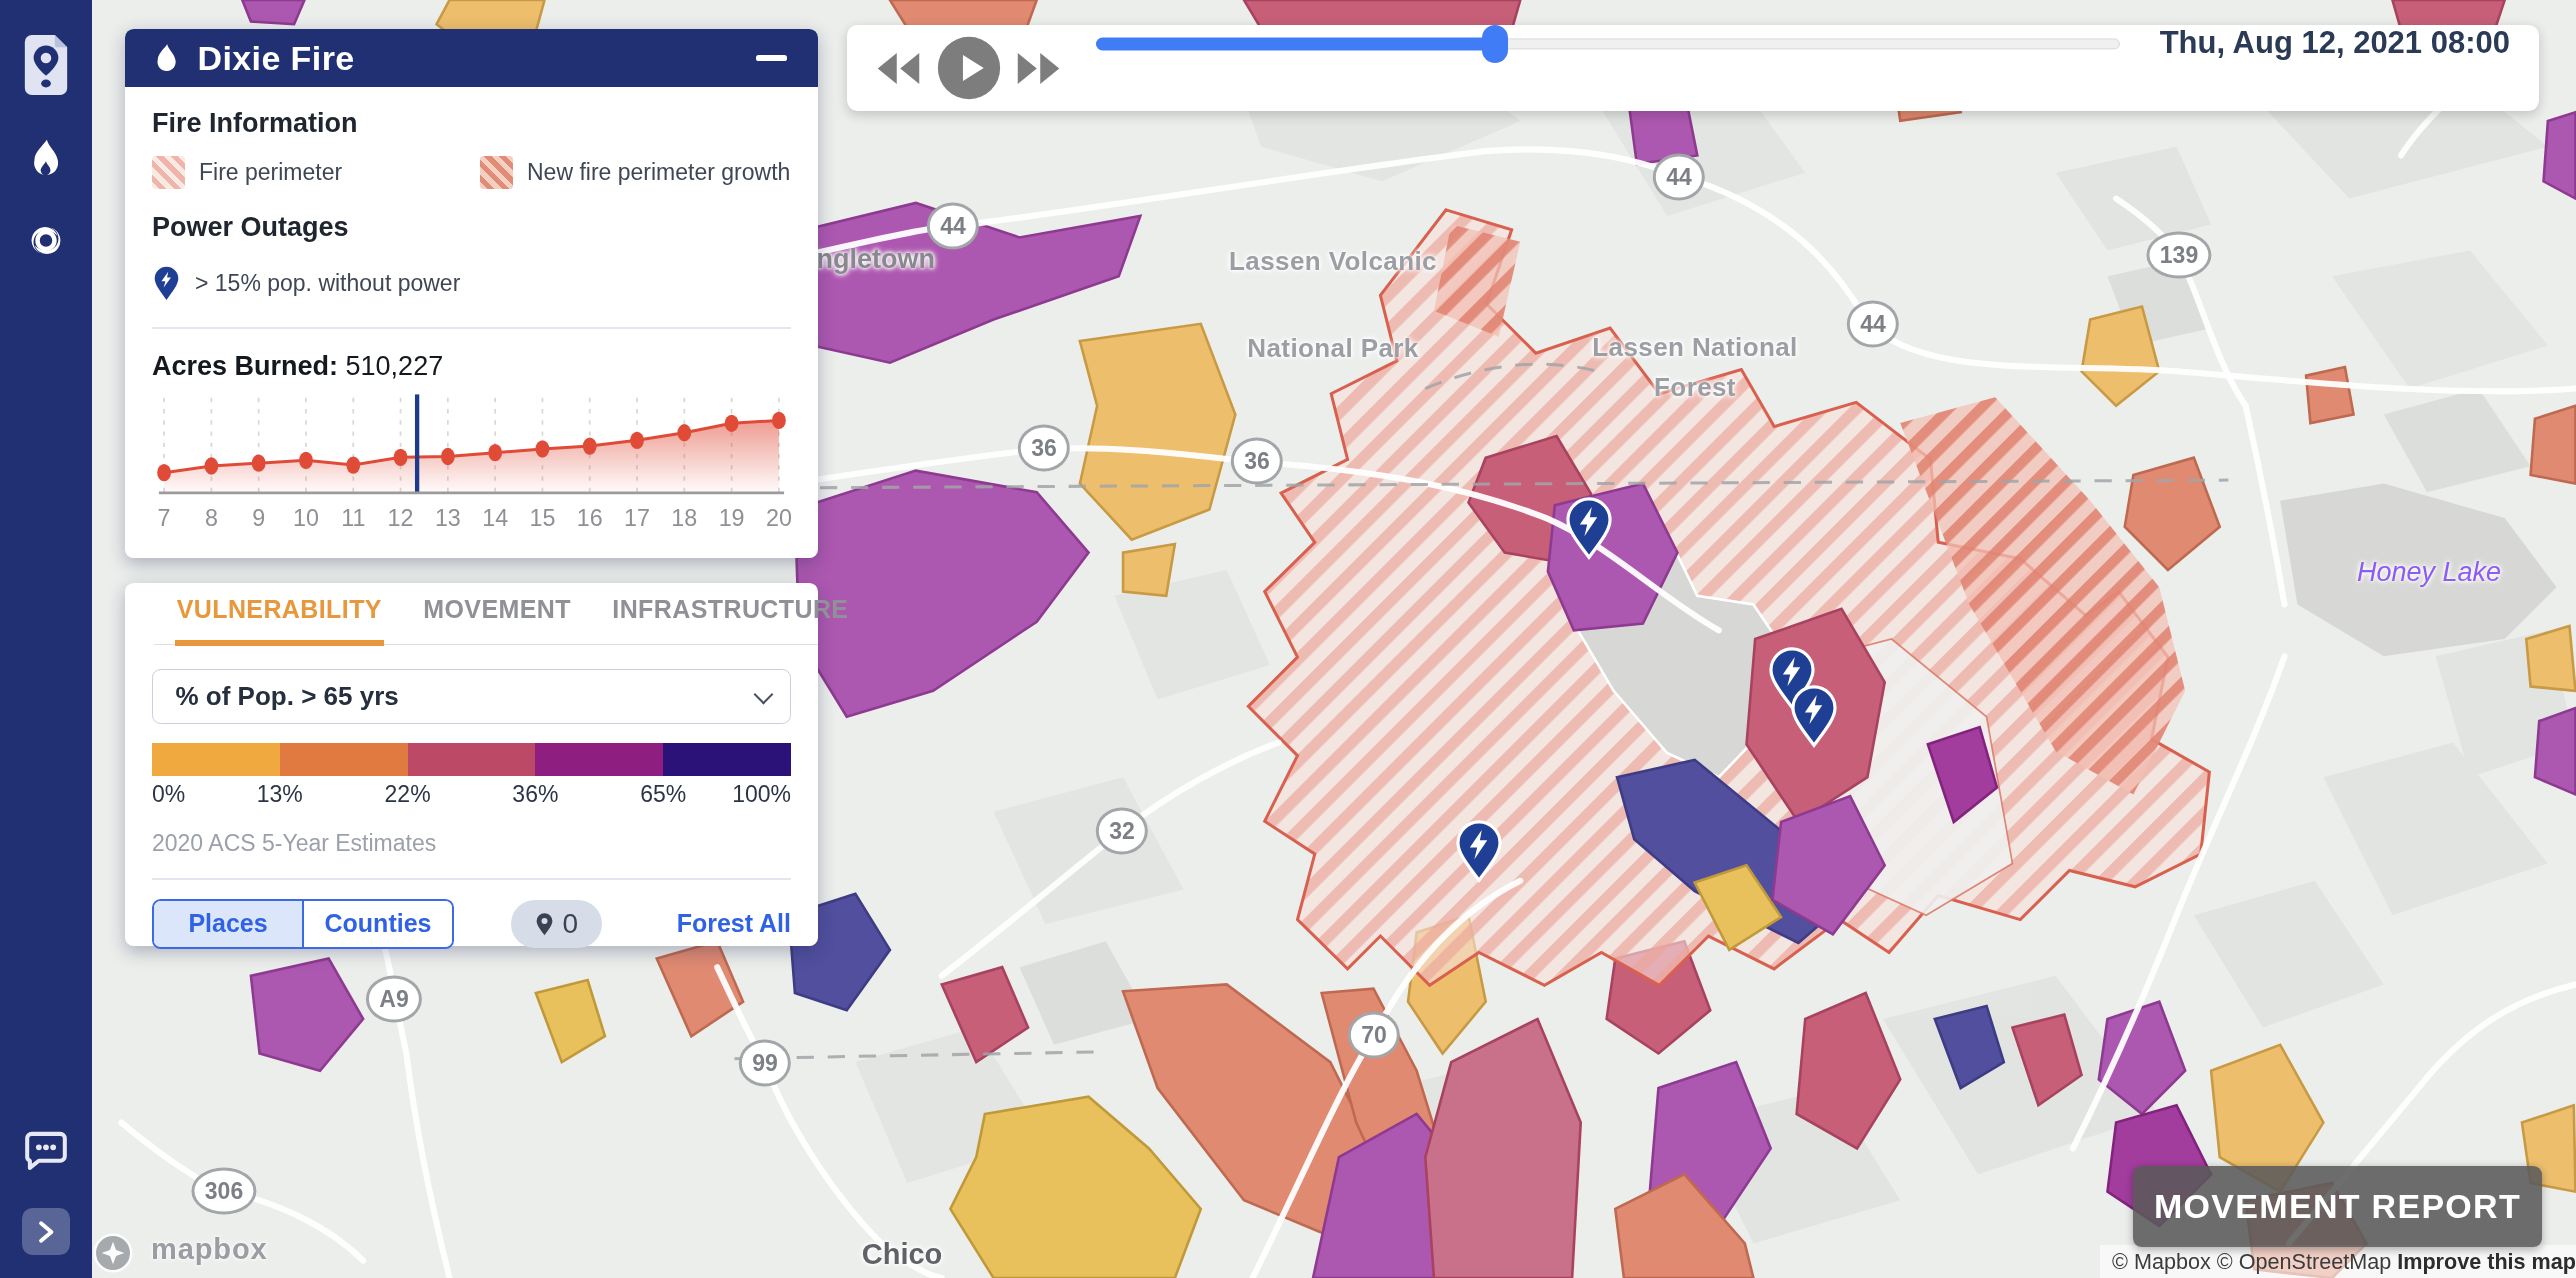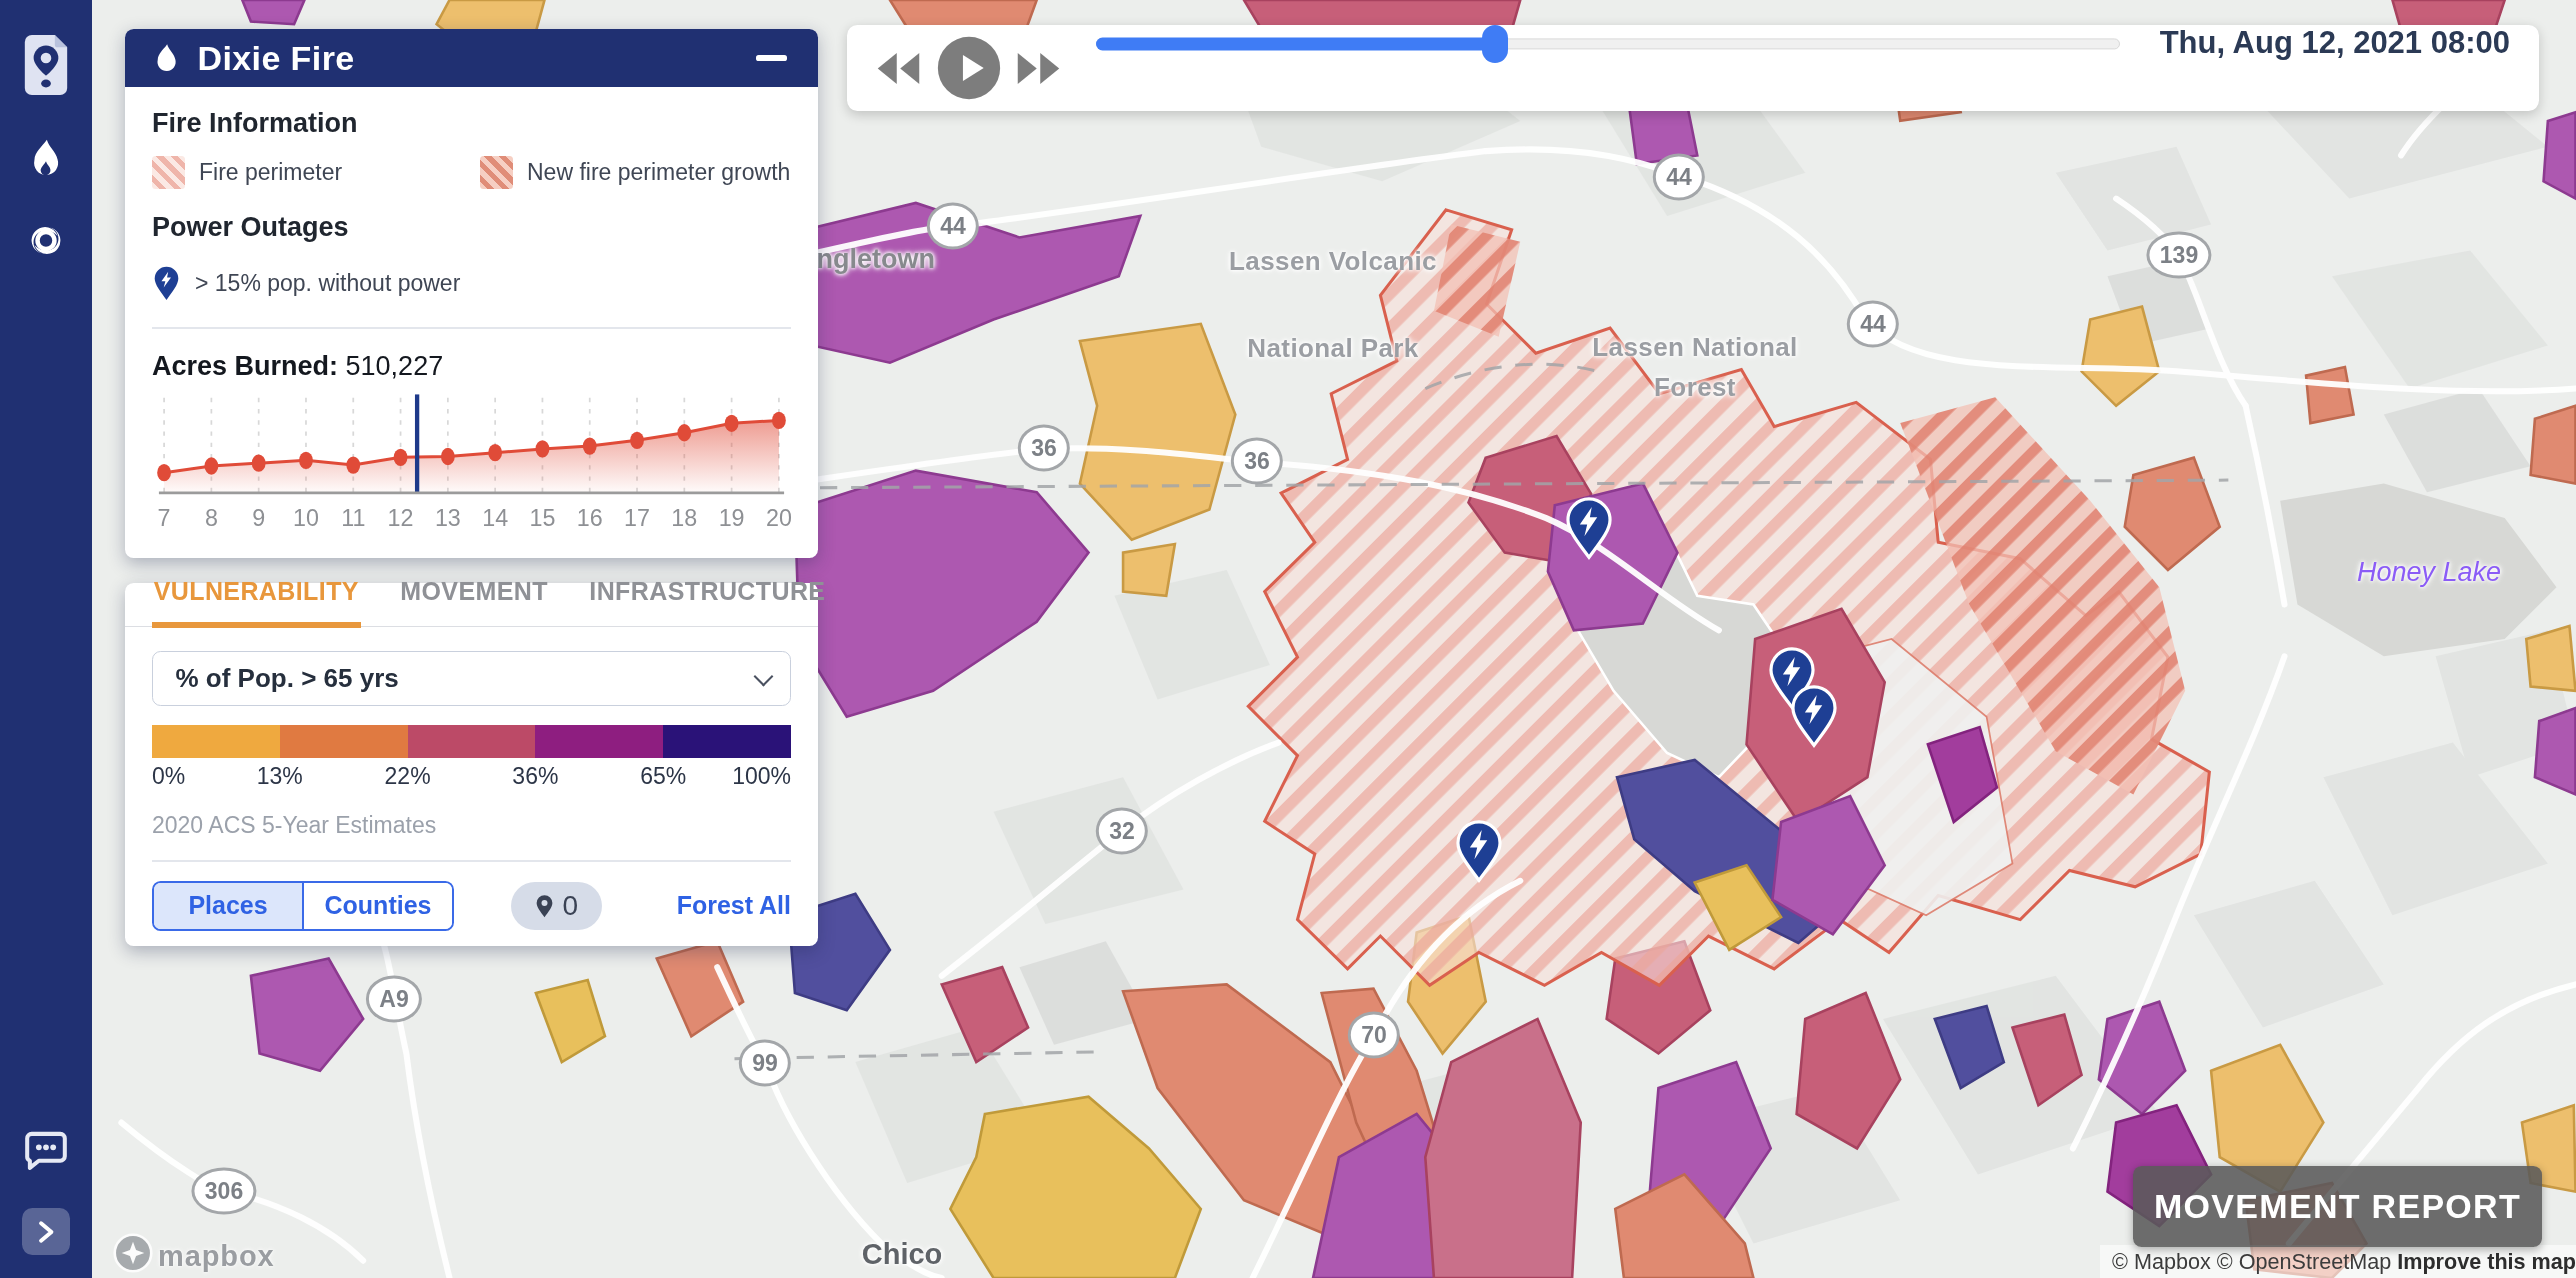--- a/index.html
+++ b/index.html
@@ -57,21 +57,21 @@
   #outage-row { display:flex; align-items:center; margin:22.5px 0 26px; }
   #outage-row .legend-text { margin-left:14px; }
   .divider { height:1.7px; background:#e3e6ec; }
   #acres-line { margin:22.5px 0 7px; font-size:27px; color:#14181f; }
   #acres-line b { font-weight:bold; }
   #acres-chart { display:block; }
   .cg { stroke:#d8d8d8; stroke-width:2; stroke-dasharray:5 8; }
   .ct { fill:#8e9094; font-size:27px; text-anchor:middle; font-family:"Liberation Sans",sans-serif; }
 
   #analysis-panel { left:125px; top:583px; width:693px; height:363px; }
-  #tabs { display:flex; gap:38px; padding:0 27px; border-bottom:1.7px solid #dcdee3; height:44px; align-items:flex-end; }
+  #tabs { display:flex; gap:38px; padding:0 21px; border-bottom:1.7px solid #dcdee3; height:62px; align-items:flex-end;margin-left:29px; }
   .tab { background:none; border:none; cursor:pointer; font-family:inherit;
     font-size:25px; font-weight:bold; letter-spacing:0.4px; color:#8f9196;
     padding:0 1.7px 15.5px; border-bottom:6px solid transparent; margin-bottom:-1.7px; }
   .tab.active { color:#e8973c; border-bottom-color:#e8973c; }
   #metric-select { margin:24px 27px 0; height:55px; border:1.7px solid #c9d0dd; border-radius:8.6px;
     display:flex; align-items:center; padding:0 22.5px; cursor:pointer; }
   #metric-select-value { font-size:26px; font-weight:bold; color:#262f3d; }
   .chevron-down { margin-left:auto; width:14px; height:14px; border-right:2.6px solid #4a5160;
     border-bottom:2.6px solid #4a5160; transform:rotate(45deg) translateY(-3.5px); }
   #scale-wrap { margin:19px 27px 0; }
@@ -107,21 +107,21 @@
     height:13px; background:#3f7cf5; border-radius:7px; }
   #slider-handle { position:absolute; top:50%; transform:translate(-50%,-50%);
     width:26px; height:38px; background:#3f7cf5; border-radius:13px; }
   #tl-date { font-size:31px; font-weight:bold; color:#2b3a55; white-space:nowrap; }
 
   
   #generate-report { position:absolute; left:2133px; top:1166px; width:409px; height:81px;
     background:rgba(90,90,90,.88); border:none; border-radius:8.6px; cursor:pointer;
     color:#fff; font-family:inherit; font-size:34px; font-weight:bold; letter-spacing:1.3px;
     box-shadow:0 2.6px 8.6px rgba(0,0,0,.3); z-index:6; }
-  #attr-left { position:absolute; left:113px; bottom:5.2px; display:flex; align-items:flex-end; gap:5px; z-index:5; opacity:.85; }
+  #attr-left { position:absolute; left:93px; bottom:5.2px; display:flex; align-items:flex-start; gap:18px; z-index:5; opacity:.85; }
   #attr-left span { font-size:29px; font-weight:bold; color:#8c9095; letter-spacing:0.9px;
     text-shadow:0 0 2.6px #fff,0 0 4.3px #fff; }
   #attr-right { position:absolute; right:-12px; bottom:0; background:rgba(255,255,255,.6);
     padding:3.5px 12px; font-size:21.6px; color:#3c3c3c; white-space:nowrap; z-index:5; }
   #attr-right b { color:#2d2d2d; }
 </style>
 </head>
 <body>
 
 <svg id="map-svg" width="2576" height="1278" viewBox="0 0 2982 1480">

